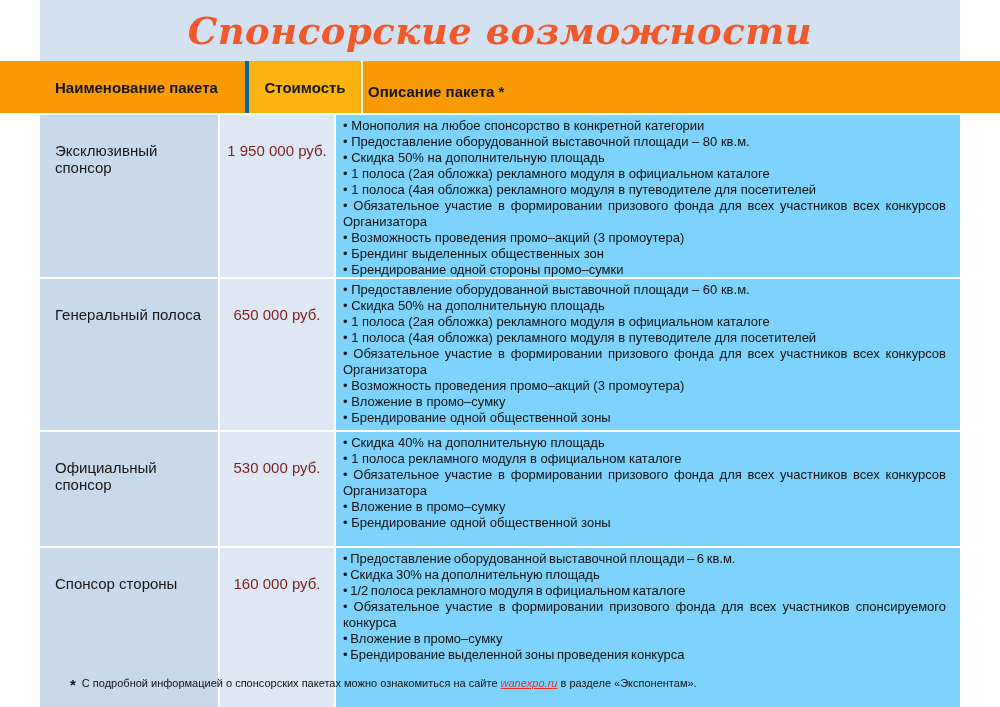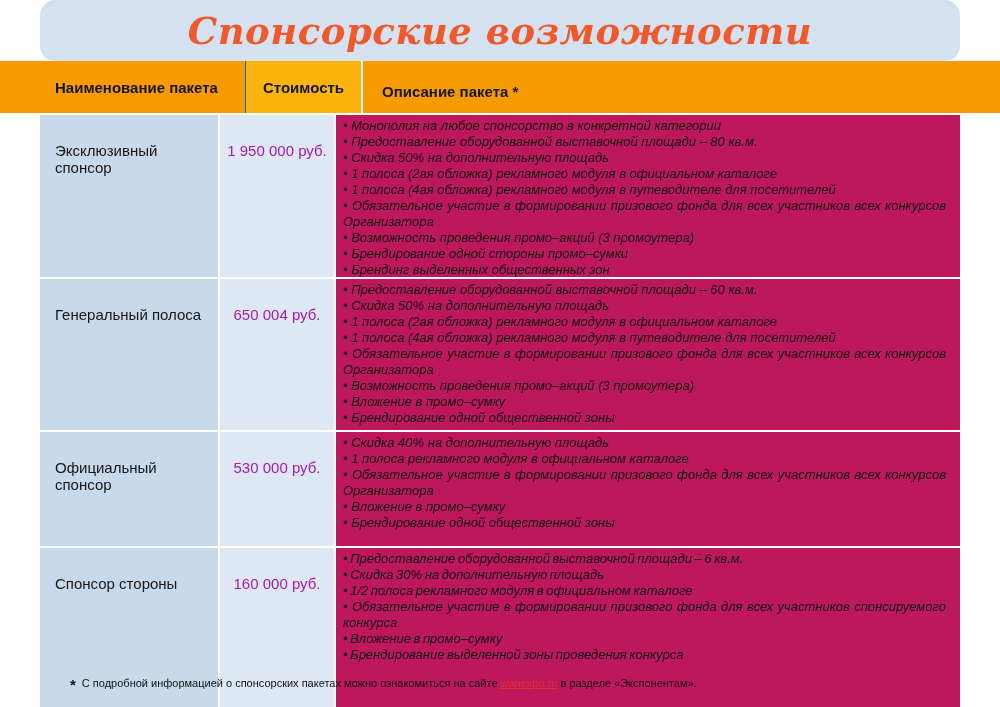--- a/index.html
+++ b/index.html
@@ -1,57 +1,57 @@
 <!DOCTYPE html>
 <html><head>
 <meta charset="utf-8">
 <style>
   html,body{margin:0;padding:0;background:#fff;}
   .page{position:relative;width:1000px;height:707px;background:#ffffff;overflow:hidden;
         font-family:"Liberation Sans",sans-serif;color:#111;}
 
   
   .title-band{position:absolute;left:40px;top:0;width:920px;height:61px;background:#D4E1F0;
-              display:flex;align-items:center;justify-content:center;border-radius:15px;}
+              display:flex;align-items:center;justify-content:center;}
   .title{font-family:"DejaVu Serif",serif;font-style:italic;font-weight:bold;
          font-size:37px;color:#F1592B;letter-spacing:.5px;white-space:nowrap;}
 
   
   .header-band{position:absolute;left:0;top:61px;width:1000px;height:52px;background:#F89A04;font-weight:bold;}
   .h-name{position:absolute;left:55px;top:0;height:52px;display:flex;align-items:center;
           font-size:15px;color:#151515;}
   .h-price{position:absolute;left:245px;top:0;width:118px;height:52px;background:#FBB40E;
-           border-left:1px solid #0369a1;border-right:2px solid #fff;box-sizing:border-box;
+           border-left:4px solid #0369a1;border-right:2px solid #fff;box-sizing:border-box;
            display:flex;align-items:center;justify-content:center;font-size:15px;color:#151515;}
-  .h-desc{position:absolute;left:382px;top:0;height:60px;display:flex;align-items:center;
+  .h-desc{position:absolute;left:368px;top:0;height:60px;display:flex;align-items:center;
           font-size:15px;color:#151515;}
 
   
   .tbody{position:absolute;left:40px;top:113px;width:920px;height:594px;background:#fff;}
   .rows{display:flex;flex-direction:column;gap:2px;padding-top:2px;height:100%;box-sizing:border-box;}
   .row{display:flex;gap:2px;min-height:0;}
   .row:nth-child(1){height:162px;flex:none;}
   .row:nth-child(2){height:151px;flex:none;}
   .row:nth-child(3){height:114px;flex:none;}
   .row:nth-child(4){flex:1;}
   .cell-name{width:178px;background:#C9D9EC;box-sizing:border-box;overflow:hidden;
              padding:27px 8px 0 15px;font-size:15px;color:#161616;}
   .cell-price{width:114px;background:#DEE8F5;box-sizing:border-box;overflow:hidden;
-              padding-top:27px;text-align:center;font-size:15px;color:#a21caf;white-space:nowrap;}
-  .cell-desc{flex:1;background:#be185d;box-sizing:border-box;overflow:hidden;
-             padding:3px 14px 0 7px;font-style:italic;}
+              padding-top:27px;text-align:center;font-size:15px;color:#7f1d1d;white-space:nowrap;}
+  .cell-desc{flex:1;background:#7dd3fc;box-sizing:border-box;overflow:hidden;
+             padding:3px 14px 0 7px;}
   .cell-desc ul{margin:0;padding:0;list-style:none;}
   .cell-desc li{font-size:13px;line-height:16px;color:#101010;text-align:justify;}
   .cell-desc li::before{content:"• ";}
   .row:nth-child(4) .cell-desc li{word-spacing:-1px;}
 
   
   .footnote{position:absolute;left:30px;bottom:17px;font-size:11px;color:#101010;white-space:nowrap;}
   .fn-star{font-size:15px;font-weight:bold;position:relative;top:3px;margin-right:6px;}
-  .fn-link{color:#E0302A;text-decoration:underline;cursor:pointer;}
+  .fn-link{color:#E0302A;text-decoration:underline;cursor:pointer;font-style:italic;}
 </style>
 </head>
 <body>
 
 <div class="page">
 
   <div class="title-band">
     <div class="title">Спонсорские возможности</div>
   </div>
 
@@ -68,29 +68,29 @@
     <div class="cell-price">1 950 000 руб.</div>
     <div class="cell-desc">
       <ul>
               <li>Монополия на любое спонсорство в конкретной категории</li>
               <li>Предоставление оборудованной выставочной площади – 80 кв.м.</li>
               <li>Скидка 50% на дополнительную площадь</li>
               <li>1 полоса (2ая обложка) рекламного модуля в официальном каталоге</li>
               <li>1 полоса (4ая обложка) рекламного модуля в путеводителе для посетителей</li>
               <li>Обязательное участие в формировании призового фонда  для всех участников всех конкурсов Организатора</li>
               <li>Возможность проведения промо–акций (3 промоутера)</li>
+              <li>Брендинг выделенных общественных зон</li>
               <li>Брендирование одной стороны промо–сумки</li>
-              <li>Брендинг выделенных общественных зон</li>
             </ul>
     </div>
   </div>
 
   <div class="row">
     <div class="cell-name">Генеральный полоса</div>
-    <div class="cell-price">650 004 руб.</div>
+    <div class="cell-price">650 000 руб.</div>
     <div class="cell-desc">
       <ul>
               <li>Предоставление оборудованной выставочной площади – 60 кв.м.</li>
               <li>Скидка 50% на дополнительную площадь</li>
               <li>1 полоса (2ая обложка) рекламного модуля в официальном каталоге</li>
               <li>1 полоса (4ая обложка) рекламного модуля в путеводителе для посетителей</li>
               <li>Обязательное участие в формировании призового фонда  для всех участников всех конкурсов Организатора</li>
               <li>Возможность проведения промо–акций (3 промоутера)</li>
               <li>Вложение в промо–сумку</li>
               <li>Брендирование одной общественной зоны</li>

